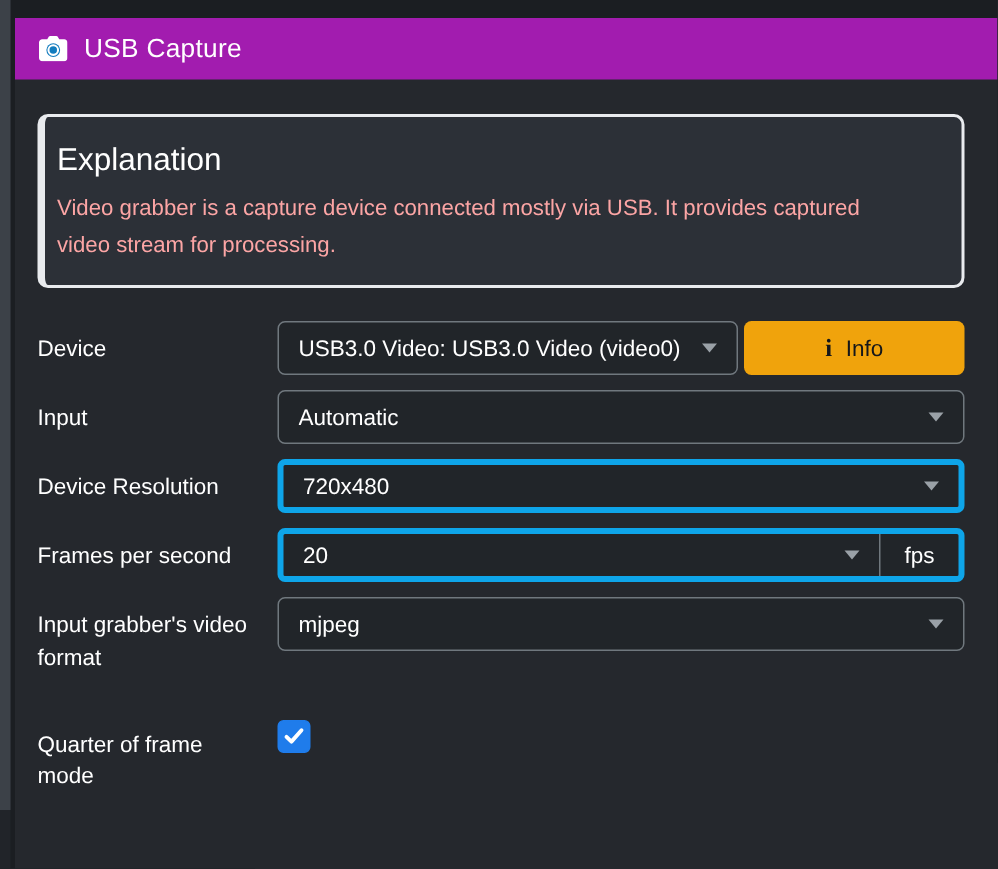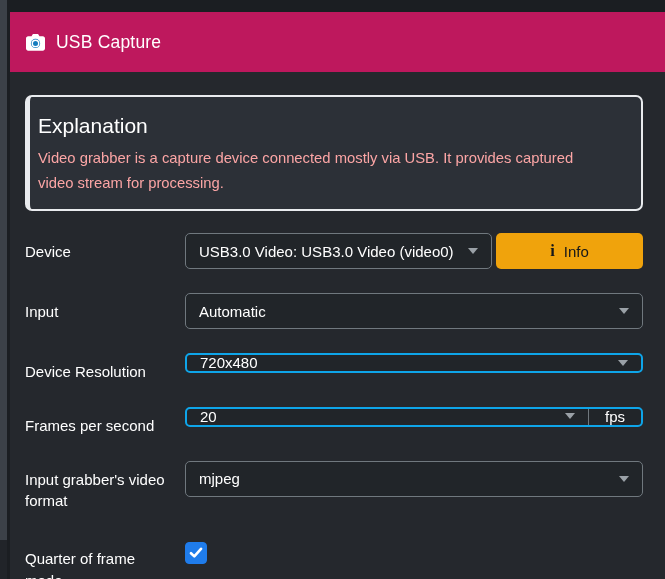--- a/index.html
+++ b/index.html
@@ -21,22 +21,22 @@
     position: absolute; left: 0; top: 0; width: 7px; height: 540px;
     background: #3c4148;
   }
 
   
   .panel {
     position: absolute; left: 10px; top: 12px; right: 0; bottom: -5px;
     background: #25282d;
   }
   .panel-header {
-    height: 60px;
-    background: #be185d;
+    height: 41px;
+    background: #a21caf;
     display: flex; align-items: center;
     padding: 0 16px;
     gap: 11px;
   }
   .panel-title {
     color: #ffffff; font-size: 17.5px; letter-spacing: .2px;
   }
   .camera-icon { display: inline-flex; }
 
   .panel-body { padding: 23px 22px 16px 15px; }
@@ -53,21 +53,21 @@
   .expl-title {
     color: #ffffff; font-size: 21px; font-weight: 400;
     margin: 4px 0 8px 0; line-height: 1.2;
   }
   .expl-text {
     color: #fca5a5; font-size: 14.8px; line-height: 1.65; margin: 0;
     max-width: 560px;
   }
 
   
-  .form-row { display: flex; align-items: flex-start; margin-bottom: 24px; }
+  .form-row { display: flex; align-items: flex-start; margin-bottom: 10px; }
   .form-row.last { margin-top: 28px; margin-bottom: 0; }
   .row-label {
     width: 160px; flex: none;
     padding: 8px 12px 0 0;
     color: #ffffff; font-size: 15px; line-height: 1.45;
     box-sizing: border-box;
   }
   .row-control { flex: 1; min-width: 0; }
 
   .combo {
@@ -102,26 +102,25 @@
     color: #15171a; font-size: 15px;
     cursor: pointer;
   }
   .info-icon {
     font-family: "Liberation Serif", "DejaVu Serif", serif;
     font-weight: bold; font-size: 16.5px; line-height: 1;
   }
 
   
   .input-group {
-    display: flex; height: 20px; box-sizing: border-box;
+    display: flex; height: 36px; box-sizing: border-box;
     background: #212529;
-    border: 2px solid #0ea5e9;
+    border: 4px solid #0ea5e9;
     border-radius: 5px;
     overflow: hidden;
-    align-items: flex-end;
   }
   .input-group .ig-combo {
     flex: 1; display: flex; align-items: center;
     padding: 0 13px; color: #ffffff; font-size: 15px; cursor: pointer;
     min-width: 0; white-space: nowrap; overflow: hidden;
   }
   .ig-addon {
     flex: none; display: flex; align-items: center; justify-content: center;
     border-left: 1px solid #70787e;
     padding: 0 16px;

